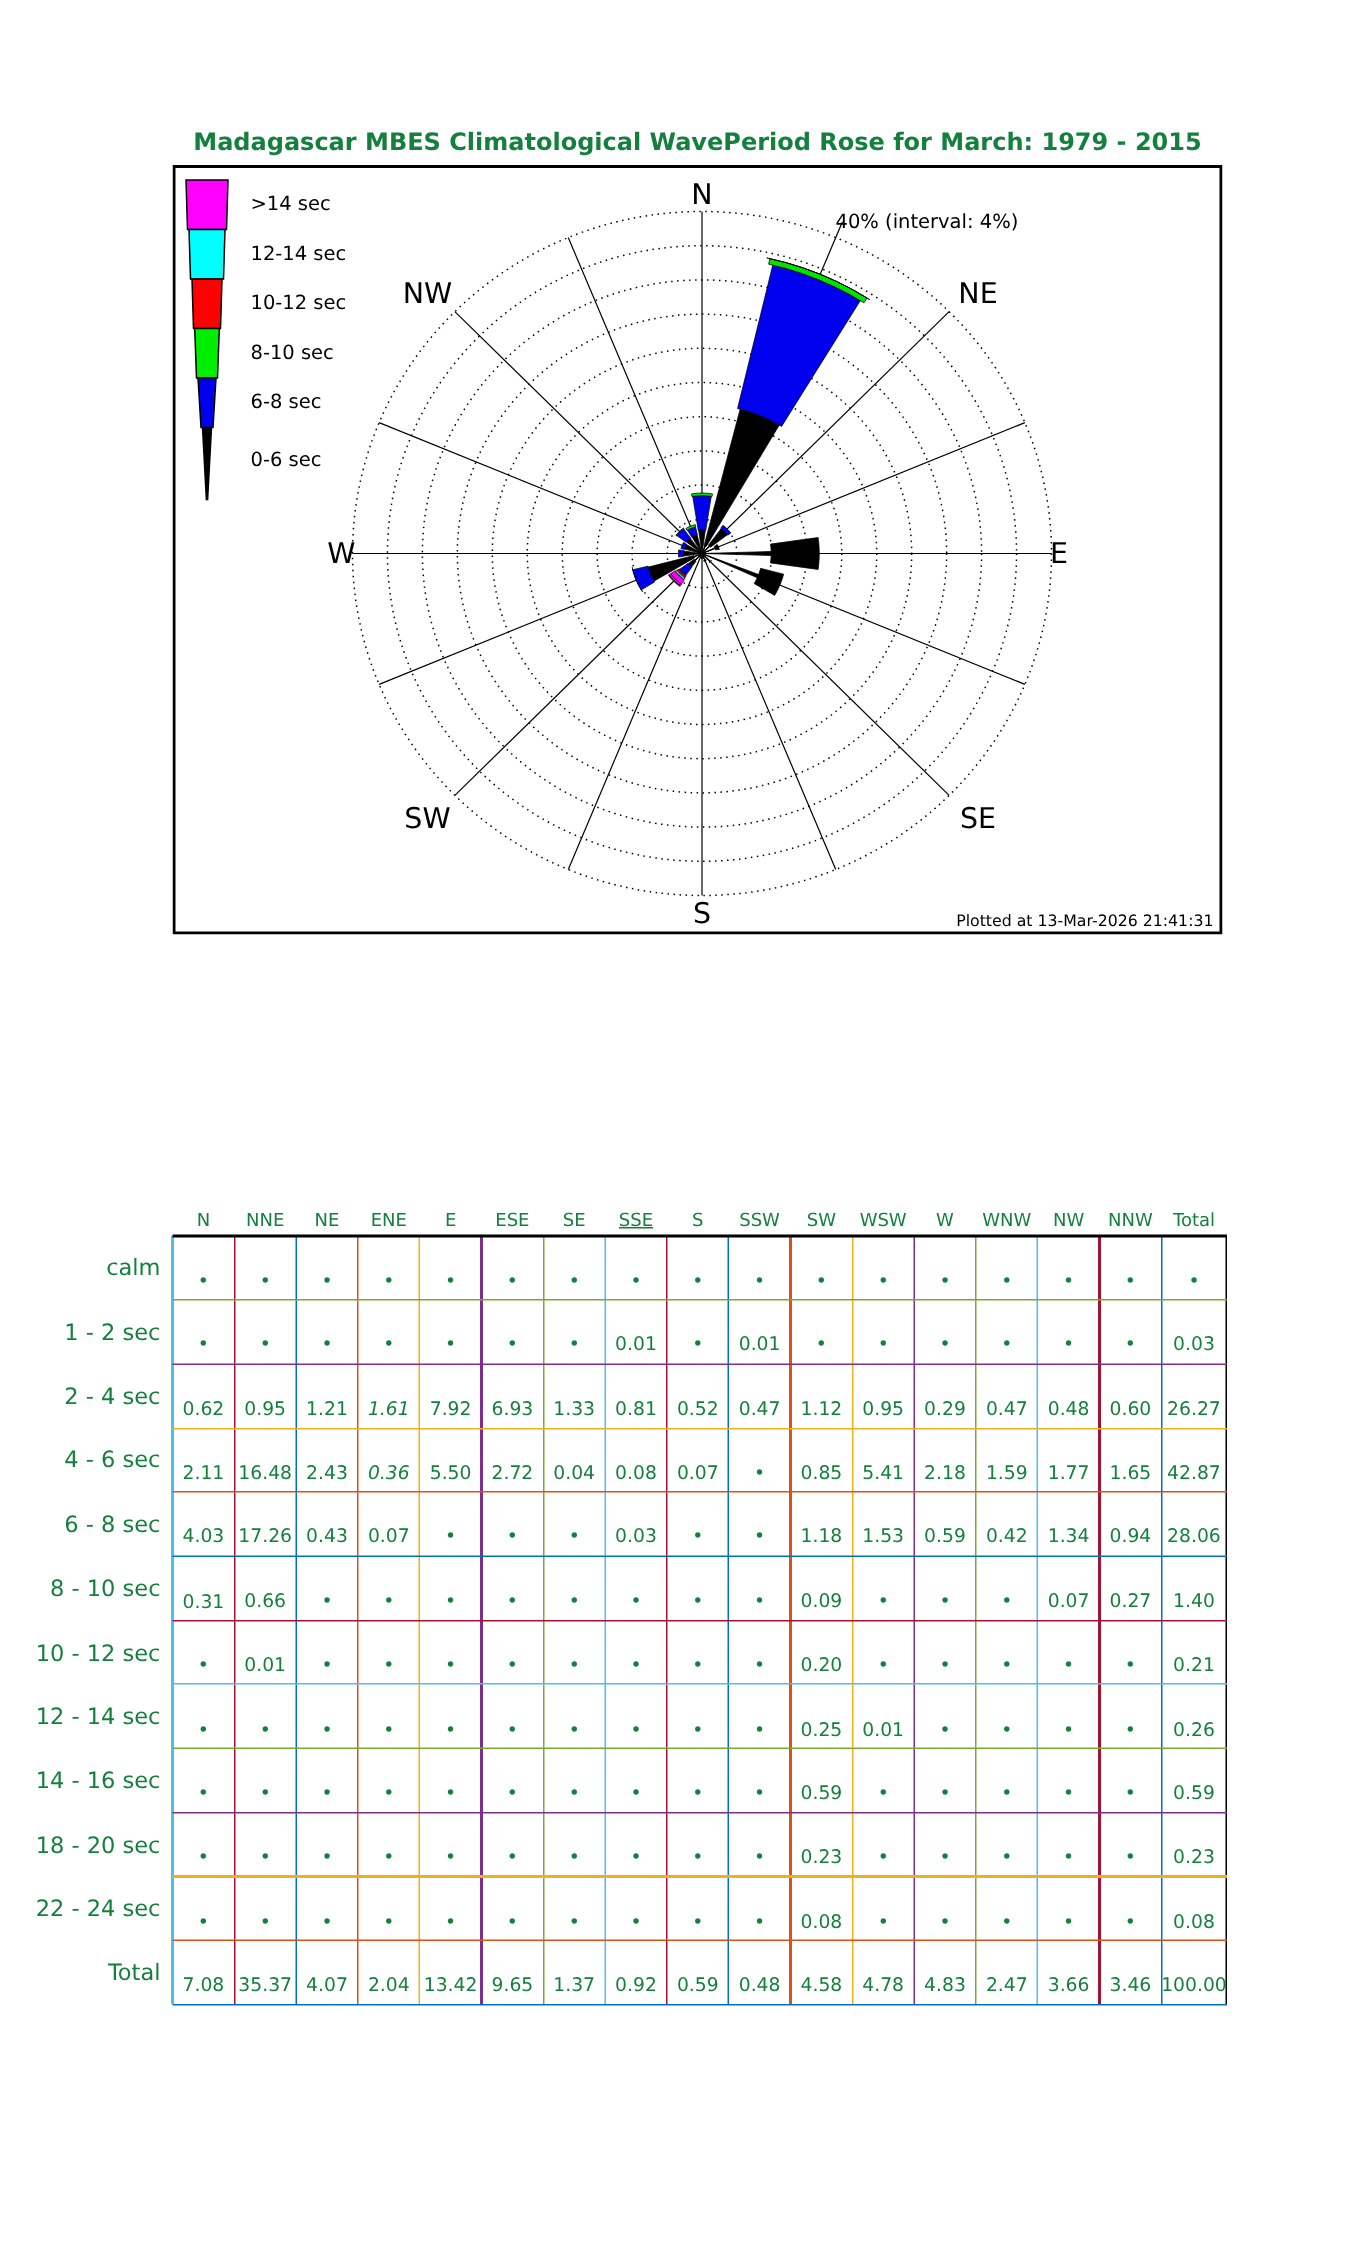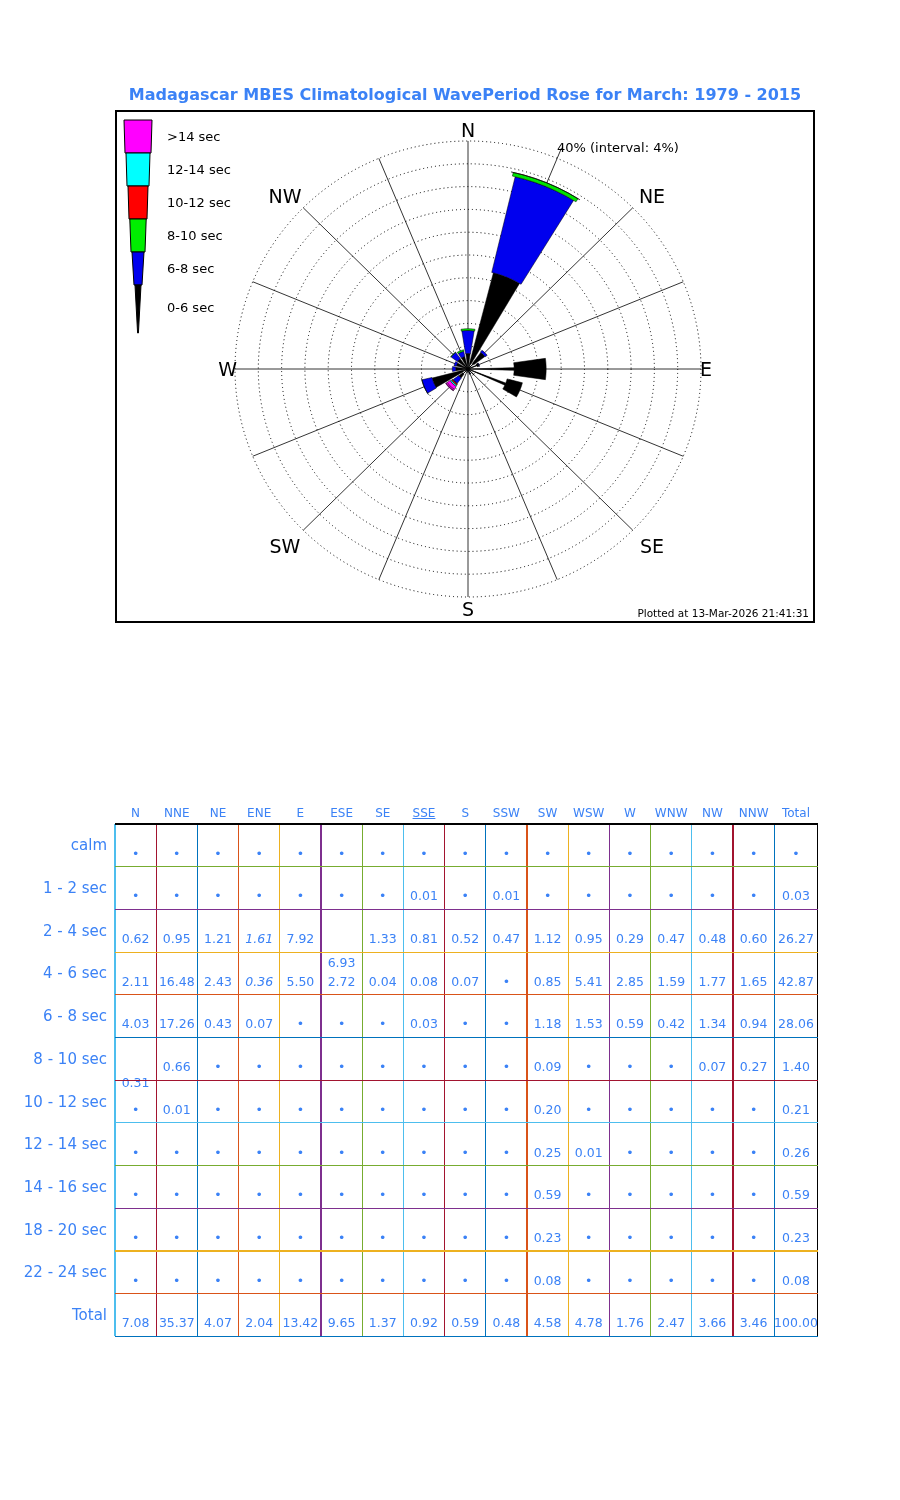--- a/index.html
+++ b/index.html
@@ -1,17 +1,17 @@
 <!DOCTYPE html>
 <html><head>
 <meta charset="utf-8">
 <style>
   html,body{margin:0;padding:0;background:#ffffff;}
   .page{position:relative;width:900px;height:1500px;background:#ffffff;
-        font-family:"DejaVu Sans",sans-serif;color:#3b82f6;overflow:hidden;}
+        font-family:"DejaVu Sans",sans-serif;color:#15803d;overflow:hidden;}
   .rose-title{position:absolute;left:115px;top:85px;width:700px;text-align:center;
               font-size:16px;font-weight:bold;white-space:nowrap;}
   .rose-svg{position:absolute;left:115px;top:110px;}
   .table-title{position:absolute;left:115px;top:738px;width:705px;text-align:center;
                font-size:18px;font-weight:bold;}
   .jfd{position:absolute;left:115px;top:824px;}
   .jfd .head{position:absolute;height:18px;line-height:18px;text-align:center;
              font-size:12px;white-space:nowrap;}
   .jfd .rowlab{position:absolute;display:flex;align-items:center;justify-content:flex-end;
                font-size:15px;white-space:nowrap;}
@@ -193,21 +193,21 @@
       <div class="cell" style="left: 494.4px; top: 42.7px; width: 41.2px; height: 42.7px;">•</div>
       <div class="cell" style="left: 535.6px; top: 42.7px; width: 41.2px; height: 42.7px;">•</div>
       <div class="cell" style="left: 576.8px; top: 42.7px; width: 41.2px; height: 42.7px;">•</div>
       <div class="cell" style="left: 618px; top: 42.7px; width: 41.2px; height: 42.7px;">•</div>
       <div class="cell" style="left: 659.2px; top: 42.7px; width: 43.6px; height: 42.7px;">0.03</div>
       <div class="cell" style="left: 0px; top: 85.4px; width: 41.2px; height: 42.7px;">0.62</div>
       <div class="cell" style="left: 41.2px; top: 85.4px; width: 41.2px; height: 42.7px;">0.95</div>
       <div class="cell" style="left: 82.4px; top: 85.4px; width: 41.2px; height: 42.7px;">1.21</div>
       <div class="cell" style="left: 123.6px; top: 85.4px; width: 41.2px; height: 42.7px; font-style: italic;">1.61</div>
       <div class="cell" style="left: 164.8px; top: 85.4px; width: 41.2px; height: 42.7px;">7.92</div>
-      <div class="cell" style="left: 206px; top: 85.4px; width: 41.2px; height: 42.7px; margin-top: 24px;">6.93</div>
+      <div class="cell" style="left: 206px; top: 85.4px; width: 41.2px; height: 42.7px;">6.93</div>
       <div class="cell" style="left: 247.2px; top: 85.4px; width: 41.2px; height: 42.7px;">1.33</div>
       <div class="cell" style="left: 288.4px; top: 85.4px; width: 41.2px; height: 42.7px;">0.81</div>
       <div class="cell" style="left: 329.6px; top: 85.4px; width: 41.2px; height: 42.7px;">0.52</div>
       <div class="cell" style="left: 370.8px; top: 85.4px; width: 41.2px; height: 42.7px;">0.47</div>
       <div class="cell" style="left: 412px; top: 85.4px; width: 41.2px; height: 42.7px;">1.12</div>
       <div class="cell" style="left: 453.2px; top: 85.4px; width: 41.2px; height: 42.7px;">0.95</div>
       <div class="cell" style="left: 494.4px; top: 85.4px; width: 41.2px; height: 42.7px;">0.29</div>
       <div class="cell" style="left: 535.6px; top: 85.4px; width: 41.2px; height: 42.7px;">0.47</div>
       <div class="cell" style="left: 576.8px; top: 85.4px; width: 41.2px; height: 42.7px;">0.48</div>
       <div class="cell" style="left: 618px; top: 85.4px; width: 41.2px; height: 42.7px;">0.60</div>
@@ -217,21 +217,21 @@
       <div class="cell" style="left: 82.4px; top: 128.1px; width: 41.2px; height: 42.7px;">2.43</div>
       <div class="cell" style="left: 123.6px; top: 128.1px; width: 41.2px; height: 42.7px; font-style: italic;">0.36</div>
       <div class="cell" style="left: 164.8px; top: 128.1px; width: 41.2px; height: 42.7px;">5.50</div>
       <div class="cell" style="left: 206px; top: 128.1px; width: 41.2px; height: 42.7px;">2.72</div>
       <div class="cell" style="left: 247.2px; top: 128.1px; width: 41.2px; height: 42.7px;">0.04</div>
       <div class="cell" style="left: 288.4px; top: 128.1px; width: 41.2px; height: 42.7px;">0.08</div>
       <div class="cell" style="left: 329.6px; top: 128.1px; width: 41.2px; height: 42.7px;">0.07</div>
       <div class="cell" style="left: 370.8px; top: 128.1px; width: 41.2px; height: 42.7px;">•</div>
       <div class="cell" style="left: 412px; top: 128.1px; width: 41.2px; height: 42.7px;">0.85</div>
       <div class="cell" style="left: 453.2px; top: 128.1px; width: 41.2px; height: 42.7px;">5.41</div>
-      <div class="cell" style="left: 494.4px; top: 128.1px; width: 41.2px; height: 42.7px;">2.85</div>
+      <div class="cell" style="left: 494.4px; top: 128.1px; width: 41.2px; height: 42.7px;">2.18</div>
       <div class="cell" style="left: 535.6px; top: 128.1px; width: 41.2px; height: 42.7px;">1.59</div>
       <div class="cell" style="left: 576.8px; top: 128.1px; width: 41.2px; height: 42.7px;">1.77</div>
       <div class="cell" style="left: 618px; top: 128.1px; width: 41.2px; height: 42.7px;">1.65</div>
       <div class="cell" style="left: 659.2px; top: 128.1px; width: 43.6px; height: 42.7px;">42.87</div>
       <div class="cell" style="left: 0px; top: 170.8px; width: 41.2px; height: 42.7px;">4.03</div>
       <div class="cell" style="left: 41.2px; top: 170.8px; width: 41.2px; height: 42.7px;">17.26</div>
       <div class="cell" style="left: 82.4px; top: 170.8px; width: 41.2px; height: 42.7px;">0.43</div>
       <div class="cell" style="left: 123.6px; top: 170.8px; width: 41.2px; height: 42.7px;">0.07</div>
       <div class="cell" style="left: 164.8px; top: 170.8px; width: 41.2px; height: 42.7px;">•</div>
       <div class="cell" style="left: 206px; top: 170.8px; width: 41.2px; height: 42.7px;">•</div>
@@ -239,21 +239,21 @@
       <div class="cell" style="left: 288.4px; top: 170.8px; width: 41.2px; height: 42.7px;">0.03</div>
       <div class="cell" style="left: 329.6px; top: 170.8px; width: 41.2px; height: 42.7px;">•</div>
       <div class="cell" style="left: 370.8px; top: 170.8px; width: 41.2px; height: 42.7px;">•</div>
       <div class="cell" style="left: 412px; top: 170.8px; width: 41.2px; height: 42.7px;">1.18</div>
       <div class="cell" style="left: 453.2px; top: 170.8px; width: 41.2px; height: 42.7px;">1.53</div>
       <div class="cell" style="left: 494.4px; top: 170.8px; width: 41.2px; height: 42.7px;">0.59</div>
       <div class="cell" style="left: 535.6px; top: 170.8px; width: 41.2px; height: 42.7px;">0.42</div>
       <div class="cell" style="left: 576.8px; top: 170.8px; width: 41.2px; height: 42.7px;">1.34</div>
       <div class="cell" style="left: 618px; top: 170.8px; width: 41.2px; height: 42.7px;">0.94</div>
       <div class="cell" style="left: 659.2px; top: 170.8px; width: 43.6px; height: 42.7px;">28.06</div>
-      <div class="cell" style="left: 0px; top: 229px; width: 41.2px; height: 42.7px;">0.31</div>
+      <div class="cell" style="left: 0px; top: 214px; width: 41.2px; height: 42.7px;">0.31</div>
       <div class="cell" style="left: 41.2px; top: 213.5px; width: 41.2px; height: 42.7px;">0.66</div>
       <div class="cell" style="left: 82.4px; top: 213.5px; width: 41.2px; height: 42.7px;">•</div>
       <div class="cell" style="left: 123.6px; top: 213.5px; width: 41.2px; height: 42.7px;">•</div>
       <div class="cell" style="left: 164.8px; top: 213.5px; width: 41.2px; height: 42.7px;">•</div>
       <div class="cell" style="left: 206px; top: 213.5px; width: 41.2px; height: 42.7px;">•</div>
       <div class="cell" style="left: 247.2px; top: 213.5px; width: 41.2px; height: 42.7px;">•</div>
       <div class="cell" style="left: 288.4px; top: 213.5px; width: 41.2px; height: 42.7px;">•</div>
       <div class="cell" style="left: 329.6px; top: 213.5px; width: 41.2px; height: 42.7px;">•</div>
       <div class="cell" style="left: 370.8px; top: 213.5px; width: 41.2px; height: 42.7px;">•</div>
       <div class="cell" style="left: 412px; top: 213.5px; width: 41.2px; height: 42.7px;">0.09</div>
@@ -353,21 +353,21 @@
       <div class="cell" style="left: 82.4px; top: 469.7px; width: 41.2px; height: 42.7px;">4.07</div>
       <div class="cell" style="left: 123.6px; top: 469.7px; width: 41.2px; height: 42.7px;">2.04</div>
       <div class="cell" style="left: 164.8px; top: 469.7px; width: 41.2px; height: 42.7px;">13.42</div>
       <div class="cell" style="left: 206px; top: 469.7px; width: 41.2px; height: 42.7px;">9.65</div>
       <div class="cell" style="left: 247.2px; top: 469.7px; width: 41.2px; height: 42.7px;">1.37</div>
       <div class="cell" style="left: 288.4px; top: 469.7px; width: 41.2px; height: 42.7px;">0.92</div>
       <div class="cell" style="left: 329.6px; top: 469.7px; width: 41.2px; height: 42.7px;">0.59</div>
       <div class="cell" style="left: 370.8px; top: 469.7px; width: 41.2px; height: 42.7px;">0.48</div>
       <div class="cell" style="left: 412px; top: 469.7px; width: 41.2px; height: 42.7px;">4.58</div>
       <div class="cell" style="left: 453.2px; top: 469.7px; width: 41.2px; height: 42.7px;">4.78</div>
-      <div class="cell" style="left: 494.4px; top: 469.7px; width: 41.2px; height: 42.7px;">1.76</div>
+      <div class="cell" style="left: 494.4px; top: 469.7px; width: 41.2px; height: 42.7px;">4.83</div>
       <div class="cell" style="left: 535.6px; top: 469.7px; width: 41.2px; height: 42.7px;">2.47</div>
       <div class="cell" style="left: 576.8px; top: 469.7px; width: 41.2px; height: 42.7px;">3.66</div>
       <div class="cell" style="left: 618px; top: 469.7px; width: 41.2px; height: 42.7px;">3.46</div>
       <div class="cell" style="left: 659.2px; top: 469.7px; width: 43.6px; height: 42.7px;">100.00</div>
       <div class="vline" style="left: -0.6px; top: 0px; width: 1.2px; height: 512.4px; background: rgb(77, 190, 238);"></div>
       <div class="vline" style="left: 40.6px; top: 0px; width: 1.2px; height: 512.4px; background: rgb(162, 20, 47);"></div>
       <div class="vline" style="left: 81.8px; top: 0px; width: 1.2px; height: 512.4px; background: rgb(0, 114, 189);"></div>
       <div class="vline" style="left: 123px; top: 0px; width: 1.2px; height: 512.4px; background: rgb(217, 83, 25);"></div>
       <div class="vline" style="left: 164.2px; top: 0px; width: 1.2px; height: 512.4px; background: rgb(237, 177, 32);"></div>
       <div class="vline" style="left: 205.4px; top: 0px; width: 1.2px; height: 512.4px; background: rgb(126, 47, 142);"></div>

